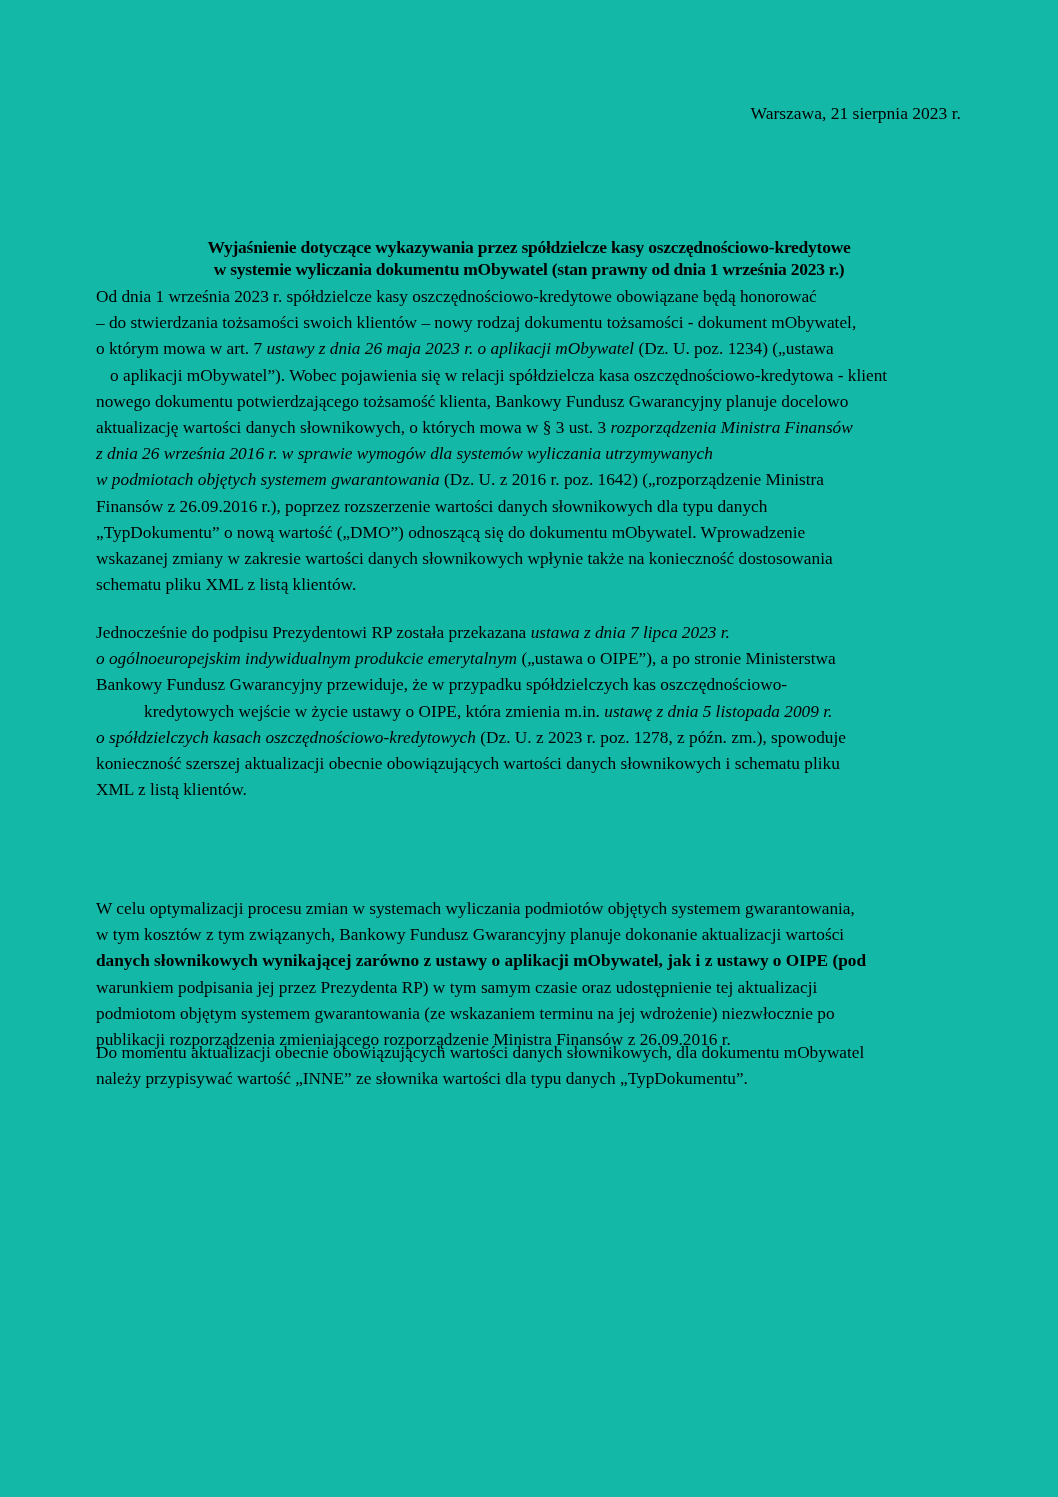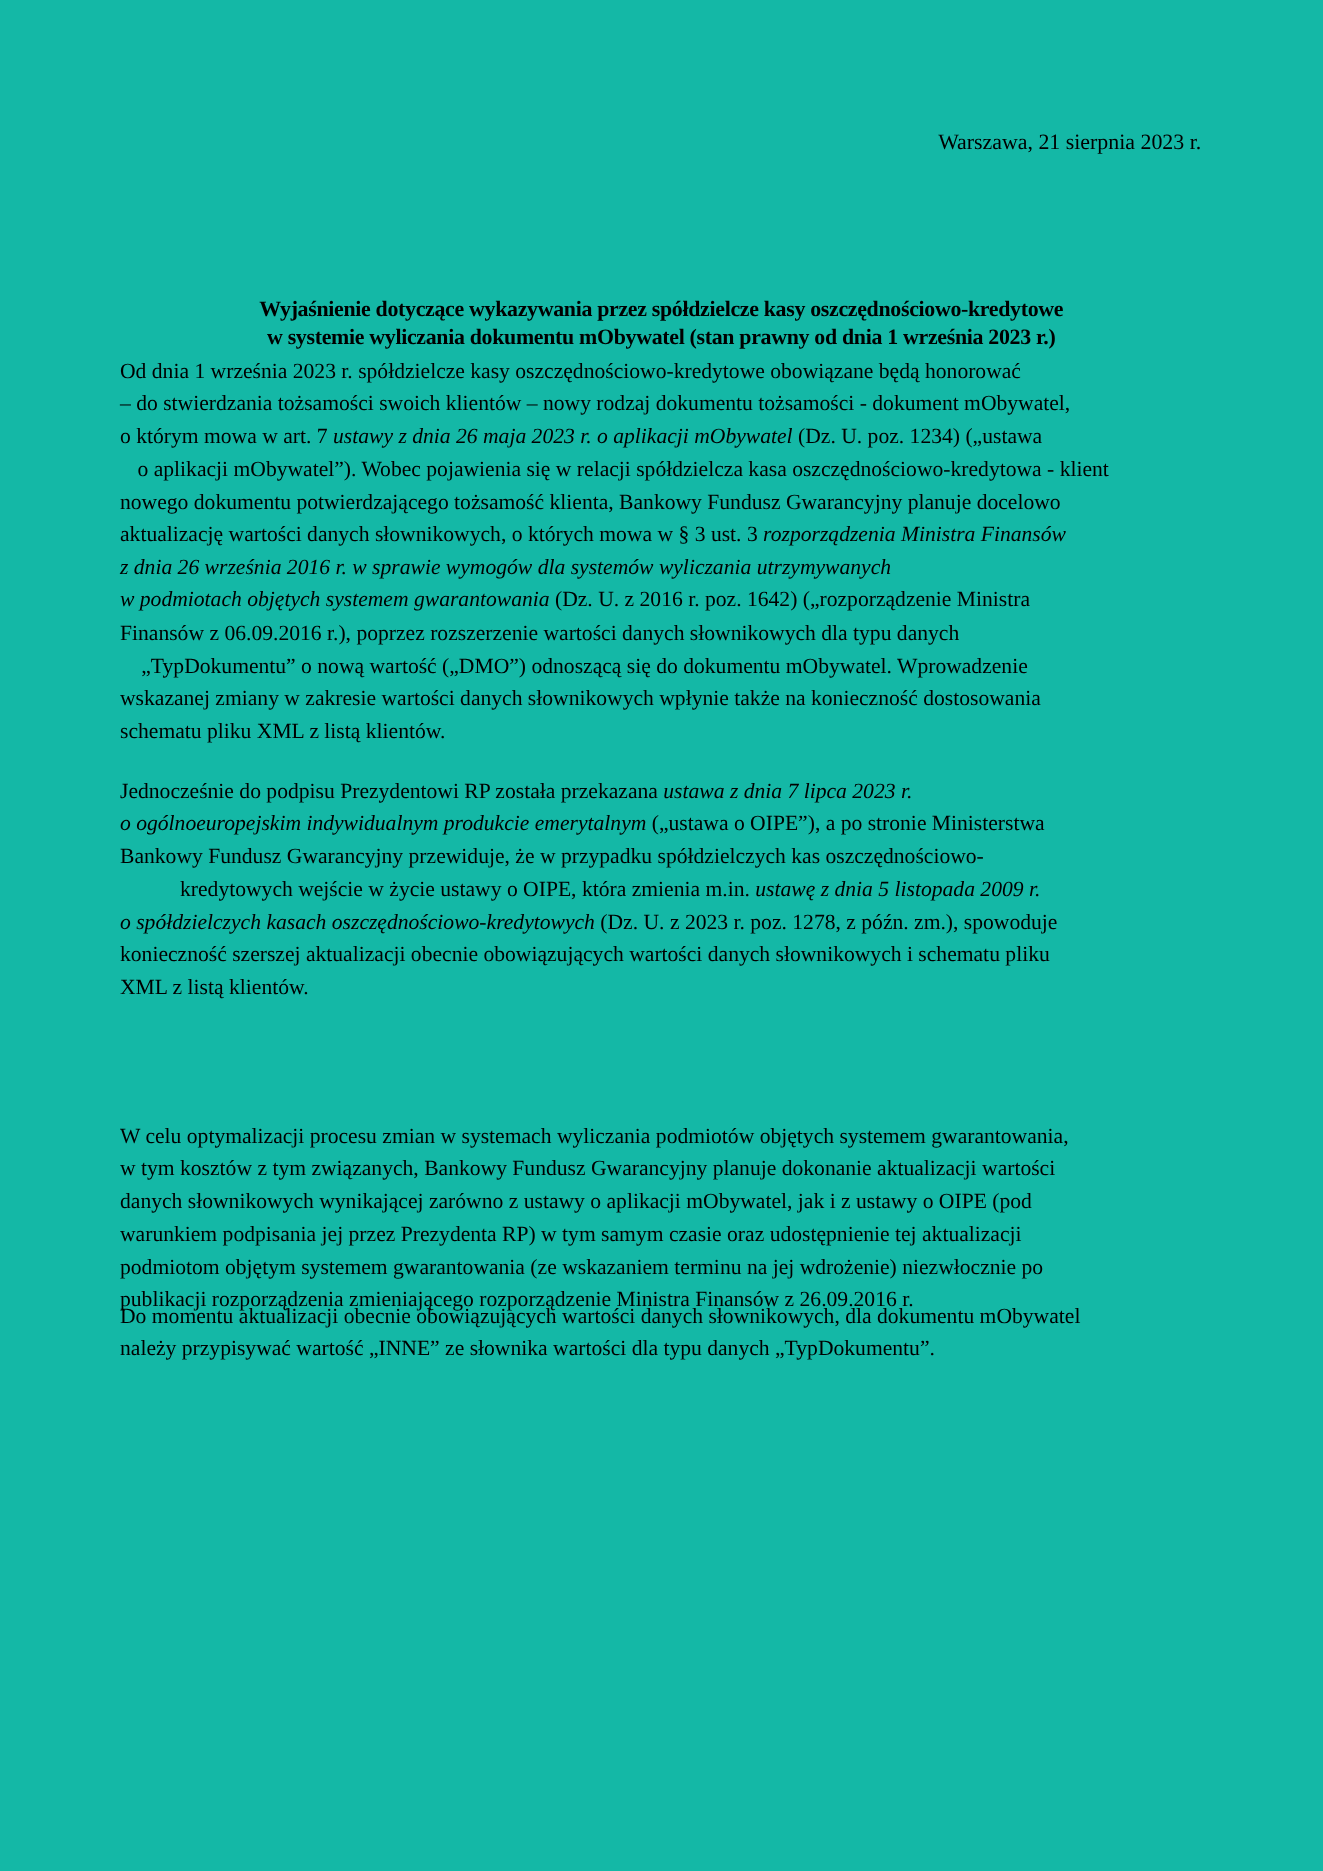--- a/index.html
+++ b/index.html
@@ -91,38 +91,38 @@
   <div class="body-text">
     <div class="para" id="p1">
         <span class="line" style="word-spacing: 0px; text-align-last: left; text-align: left;"><span class="">Od dnia 1 września 2023 r. spółdzielcze kasy oszczędnościowo-kredytowe obowiązane będą honorować</span></span>
         <span class="line" style="word-spacing: 0px; text-align-last: left; text-align: left;"><span class="">– do stwierdzania tożsamości swoich klientów – nowy rodzaj dokumentu tożsamości - dokument mObywatel,</span></span>
         <span class="line" style="word-spacing: 0px; text-align-last: left; text-align: left;"><span class="">o którym mowa w art. 7 </span><span class="it">ustawy z dnia 26 maja 2023 r. o aplikacji mObywatel</span><span class=""> (Dz. U. poz. 1234) („ustawa</span></span>
         <span class="line" style="word-spacing: 0px; text-align-last: left; text-align: center; margin-left: 14px;"><span class="">o aplikacji mObywatel”). Wobec pojawienia się w relacji spółdzielcza kasa oszczędnościowo-kredytowa - klient</span></span>
         <span class="line" style="word-spacing: 0px; text-align-last: left; text-align: left;"><span class="">nowego dokumentu potwierdzającego tożsamość klienta, Bankowy Fundusz Gwarancyjny planuje docelowo</span></span>
         <span class="line" style="word-spacing: 0px; text-align-last: left; text-align: left;"><span class="">aktualizację wartości danych słownikowych, o których mowa w § 3 ust. 3 </span><span class="it">rozporządzenia Ministra Finansów</span></span>
         <span class="line" style="word-spacing: 0px; text-align-last: left; text-align: left;"><span class="it">z dnia 26 września 2016 r. w sprawie wymogów dla systemów wyliczania utrzymywanych</span></span>
         <span class="line" style="word-spacing: 0px; text-align-last: left; text-align: left;"><span class="it">w podmiotach objętych systemem gwarantowania</span><span class=""> (Dz. U. z 2016 r. poz. 1642) („rozporządzenie Ministra</span></span>
-        <span class="line" style="word-spacing: 0px; text-align-last: left; text-align: left;"><span class="">Finansów z 06.09.2016 r.), poprzez rozszerzenie wartości danych słownikowych dla typu danych</span></span>
-        <span class="line" style="word-spacing: 0px; text-align-last: left; text-align: center; margin-left: 17px;"><span class="">„TypDokumentu” o nową wartość („DMO”) odnoszącą się do dokumentu mObywatel. Wprowadzenie</span></span>
+        <span class="line" style="word-spacing: 0px; text-align-last: left; text-align: left;"><span class="">Finansów z 26.09.2016 r.), poprzez rozszerzenie wartości danych słownikowych dla typu danych</span></span>
+        <span class="line" style="word-spacing: 0px; text-align-last: left; text-align: center;"><span class="">„TypDokumentu” o nową wartość („DMO”) odnoszącą się do dokumentu mObywatel. Wprowadzenie</span></span>
         <span class="line" style="word-spacing: 0px; text-align-last: left; text-align: left;"><span class="">wskazanej zmiany w zakresie wartości danych słownikowych wpłynie także na konieczność dostosowania</span></span>
         <span class="line last"><span class="">schematu pliku XML z listą klientów.</span></span>
       </div>
     <div class="para" id="p2">
         <span class="line" style="word-spacing: 0px; text-align-last: left; text-align: left;"><span class="">Jednocześnie do podpisu Prezydentowi RP została przekazana </span><span class="it">ustawa z dnia 7 lipca 2023 r.</span></span>
         <span class="line" style="word-spacing: 0px; text-align-last: left; text-align: left;"><span class="it">o ogólnoeuropejskim indywidualnym produkcie emerytalnym</span><span class=""> („ustawa o OIPE”), a po stronie Ministerstwa</span></span>
         <span class="line" style="word-spacing: 0px; text-align-last: left; text-align: left;"><span class="">Bankowy Fundusz Gwarancyjny przewiduje, że w przypadku spółdzielczych kas oszczędnościowo-</span></span>
         <span class="line" style="word-spacing: 0px; text-align-last: left; text-align: center; margin-left: 48px;"><span class="">kredytowych wejście w życie ustawy o OIPE, która zmienia m.in. </span><span class="it">ustawę z dnia 5 listopada 2009 r.</span></span>
         <span class="line" style="word-spacing: 0px; text-align-last: left; text-align: left;"><span class="it">o spółdzielczych kasach oszczędnościowo-kredytowych</span><span class=""> (Dz. U. z 2023 r. poz. 1278, z późn. zm.), spowoduje</span></span>
         <span class="line" style="word-spacing: 0px; text-align-last: left; text-align: left;"><span class="">konieczność szerszej aktualizacji obecnie obowiązujących wartości danych słownikowych i schematu pliku</span></span>
         <span class="line last"><span class="">XML z listą klientów.</span></span>
       </div>
     <div class="para" id="p3">
         <span class="line" style="word-spacing: 0px; text-align-last: left; text-align: left; margin-top: 48px;"><span class="">W celu optymalizacji procesu zmian w systemach wyliczania podmiotów objętych systemem gwarantowania,</span></span>
         <span class="line" style="word-spacing: 0px; text-align-last: left; text-align: left;"><span class="">w tym kosztów z tym związanych, Bankowy Fundusz Gwarancyjny planuje dokonanie aktualizacji wartości</span></span>
-        <span class="line" style="word-spacing: 0px; text-align-last: left; text-align: center;"><span class="">danych słownikowych wynikającej zarówno z ustawy o aplikacji mObywatel, jak i z ustawy o OIPE (pod</span></span>
+        <span class="line" style="word-spacing: 0px; text-align-last: left; text-align: center; font-weight: bold;"><span class="">danych słownikowych wynikającej zarówno z ustawy o aplikacji mObywatel, jak i z ustawy o OIPE (pod</span></span>
         <span class="line" style="word-spacing: 0px; text-align-last: left; text-align: left;"><span class="">warunkiem podpisania jej przez Prezydenta RP) w tym samym czasie oraz udostępnienie tej aktualizacji</span></span>
         <span class="line" style="word-spacing: 0px; text-align-last: left; text-align: left;"><span class="">podmiotom objętym systemem gwarantowania (ze wskazaniem terminu na jej wdrożenie) niezwłocznie po</span></span>
         <span class="line last"><span class="">publikacji rozporządzenia zmieniającego rozporządzenie Ministra Finansów z 26.09.2016 r.</span></span>
       </div>
     <div class="para" id="p4">
         <span class="line" style="word-spacing: 0px; text-align-last: left; text-align: left;"><span class="">Do momentu aktualizacji obecnie obowiązujących wartości danych słownikowych, dla dokumentu mObywatel</span></span>
         <span class="line last"><span class="">należy przypisywać wartość „INNE” ze słownika wartości dla typu danych „TypDokumentu”.</span></span>
       </div>
   </div>
 

